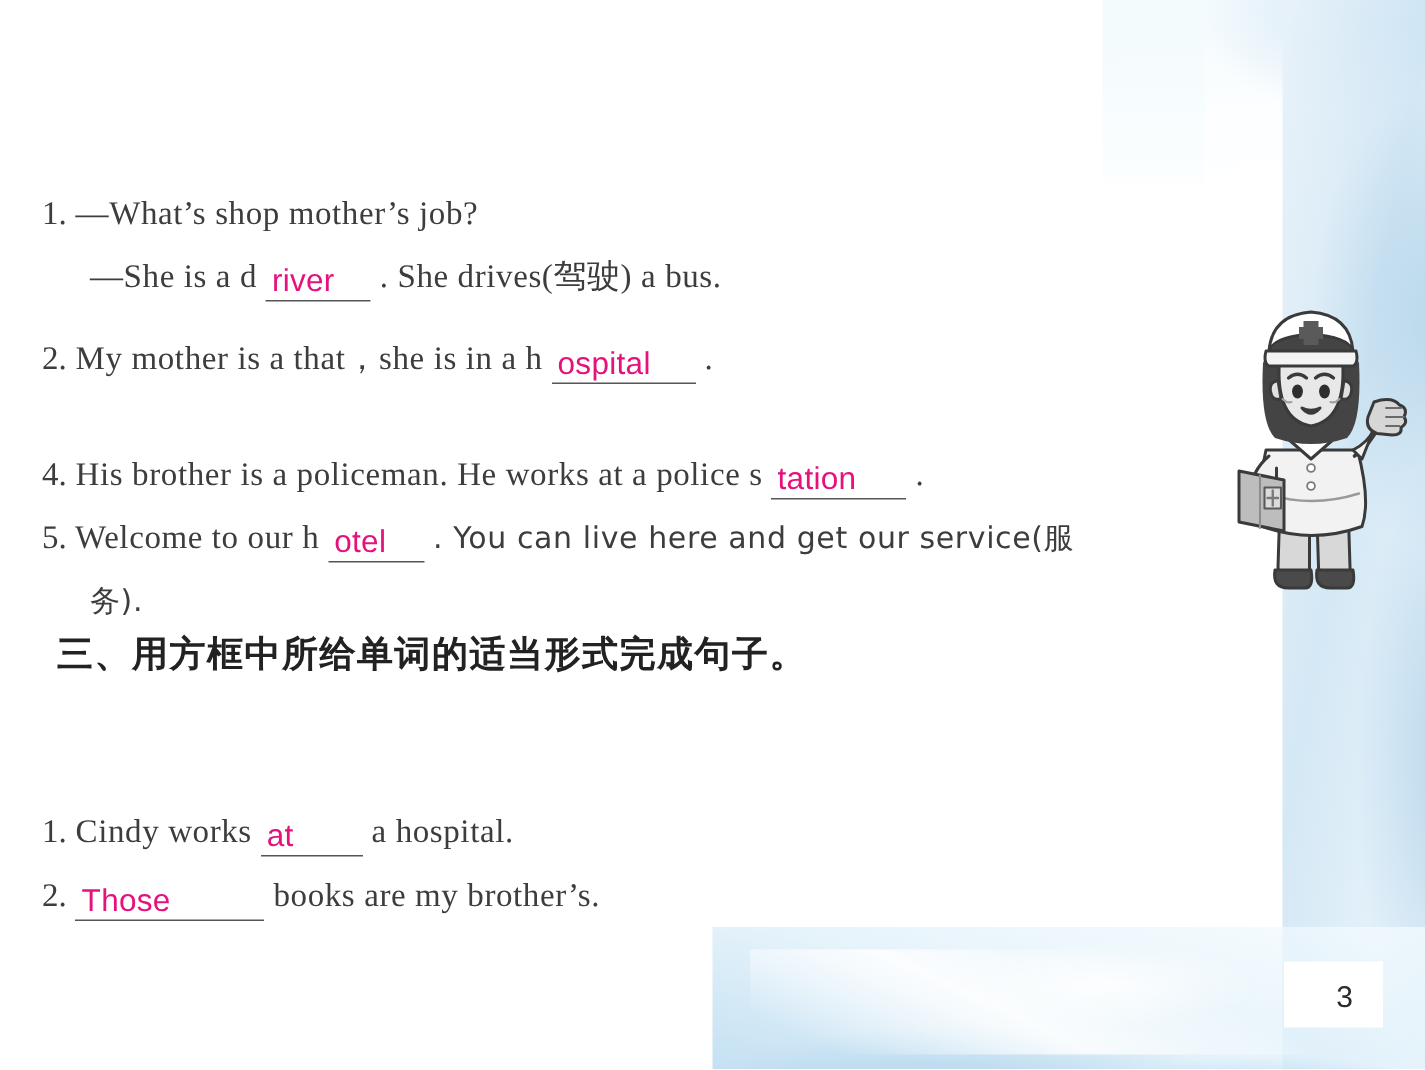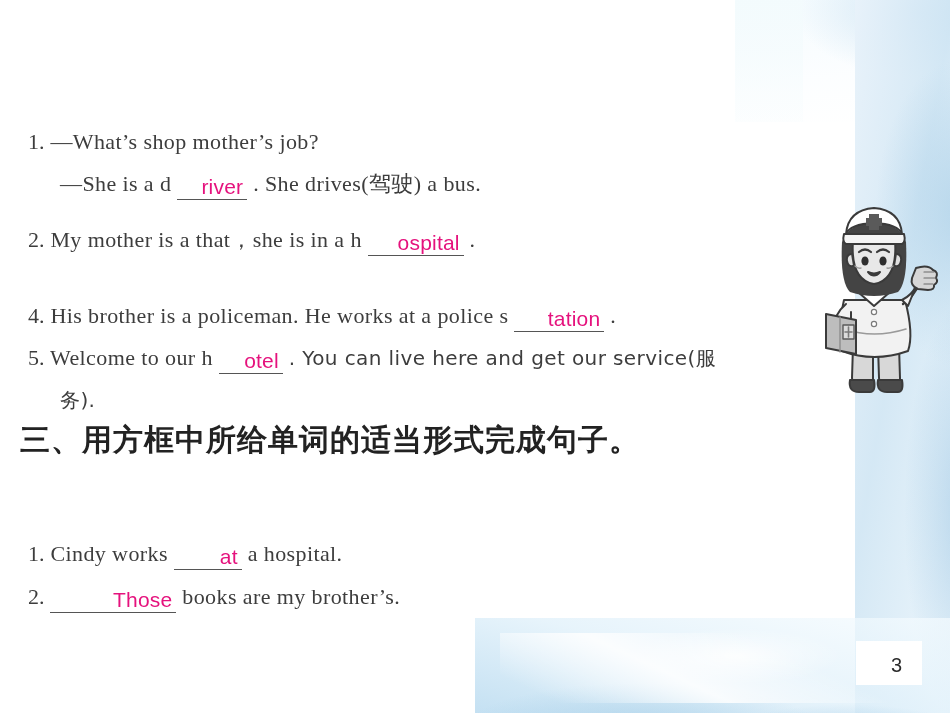--- a/index.html
+++ b/index.html
@@ -95,41 +95,41 @@
     letter-spacing: 0.4px;
     white-space: nowrap;
     color: #3d3d3d;
   }
   .q-num { letter-spacing: 0px; }
 
   
   .blank {
     display: inline-block;
     position: relative;
-    text-align: right;
+    text-align: left;
     border-bottom: 1.6px solid #555555;
     color: #e5127d;
     font-family: "Liberation Sans", "DejaVu Sans", sans-serif;
     font-size: 21px;
     line-height: 24px;
     letter-spacing: 0.2px;
     vertical-align: -3px;
     padding: 0 4px;
   }
 
   .cn { font-family: "DejaVu Sans", "Liberation Sans", sans-serif; font-size: 20px; }
 
   
   .section-head {
     position: absolute;
-    left: 20px;
+    left: 38px;
     top: 420px;
     font-family: "DejaVu Sans", "Liberation Sans", sans-serif;
     font-weight: bold;
-    font-size: 30px;
+    font-size: 24px;
     letter-spacing: 1px;
     color: #222222;
     white-space: nowrap;
   }
 
   
   .word-box {
     position: absolute;
     left: 341px;
     top: 478px;

